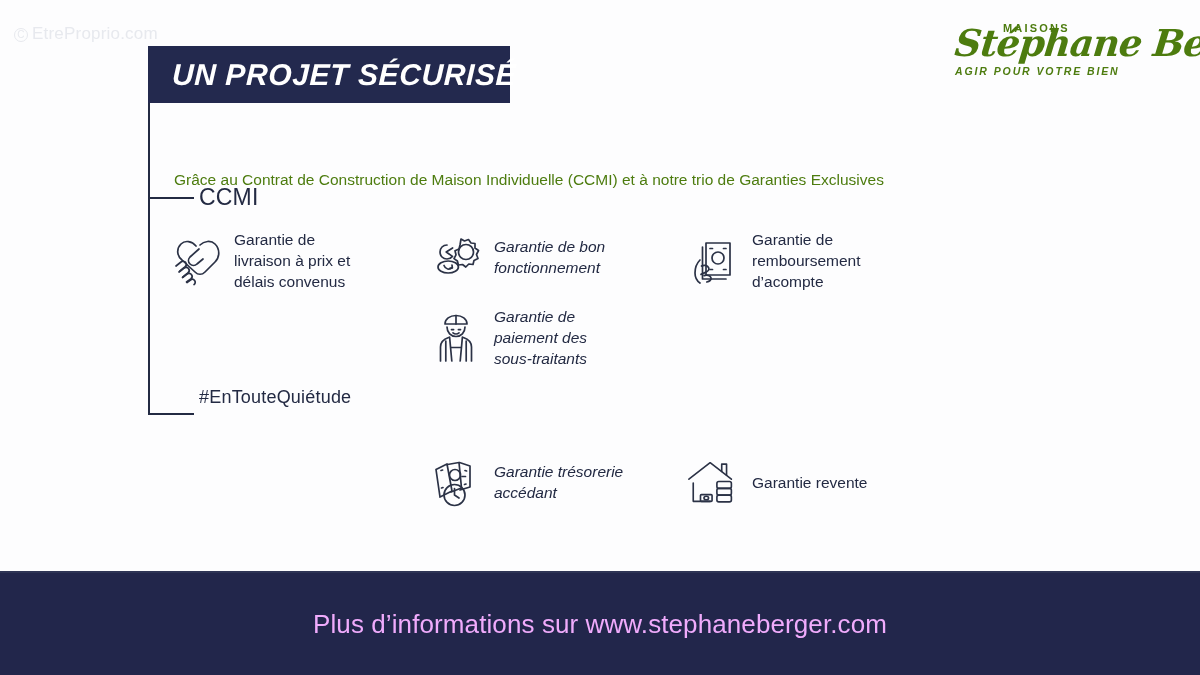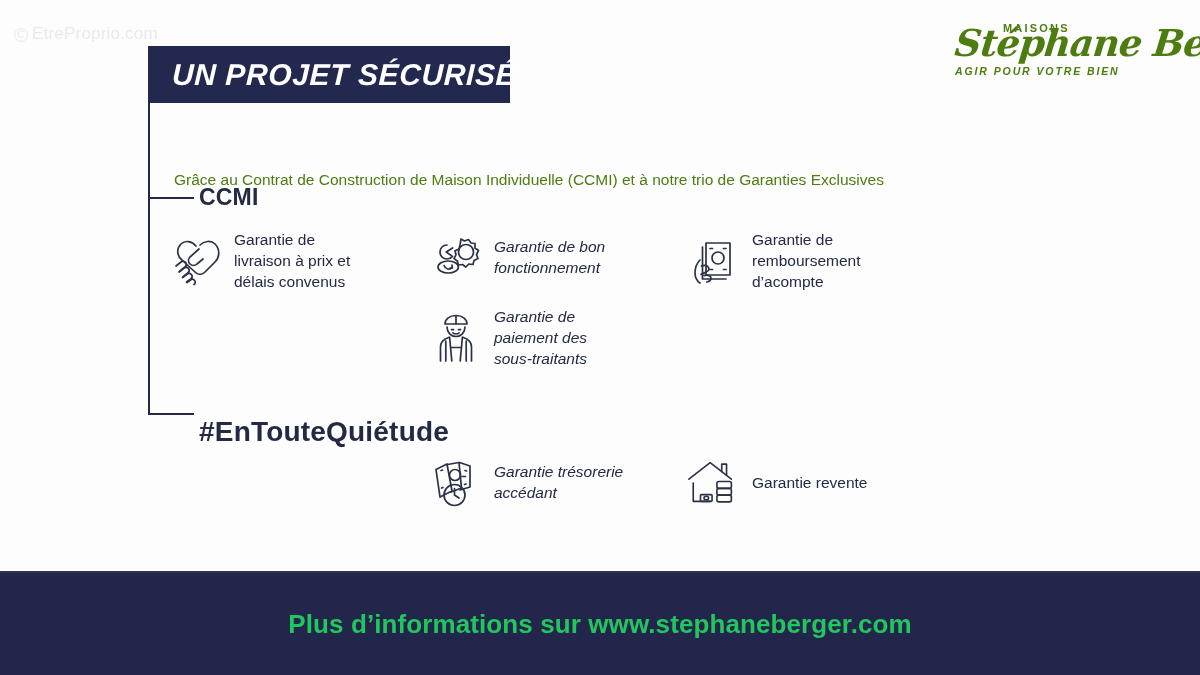--- a/index.html
+++ b/index.html
@@ -118,27 +118,27 @@
     left: 148px;
     top: 103px;
     width: 56px;
     height: 312px;
   }
 
   
   .heading {
     position: absolute;
     font-size: 23px;
-    font-weight: bold;
+    font-weight: normal;
     color: #232a43;
     letter-spacing: .2px;
     white-space: nowrap;
   }
   .heading.ccmi { left: 199px; top: 184px; }
-  .heading.quietude { left: 199px; top: 416px; font-size: 28px; text-align: center; }
+  .heading.quietude { left: 199px; top: 387px; font-size: 18px; text-align: center; }
 
   
   .item {
     position: absolute;
     display: flex;
     align-items: center;
     gap: 10px;
   }
   .item-icon {
     width: 56px;
@@ -172,23 +172,23 @@
     right: 0;
     top: 571px;
     height: 104px;
     background: #22264b;
     border-top: 2px solid #2e3455;
     display: flex;
     align-items: center;
     justify-content: center;
   }
   .footer-text {
-    color: #22c55e;
+    color: #f0abfc;
     font-size: 26px;
-    font-weight: bold;
+    font-weight: normal;
     letter-spacing: .1px;
   }
 </style>
 </head>
 <body>
 
 <div class="slide">
 
   <div class="watermark">
     <span class="wm-c">C</span><span>EtreProprio.com</span>

